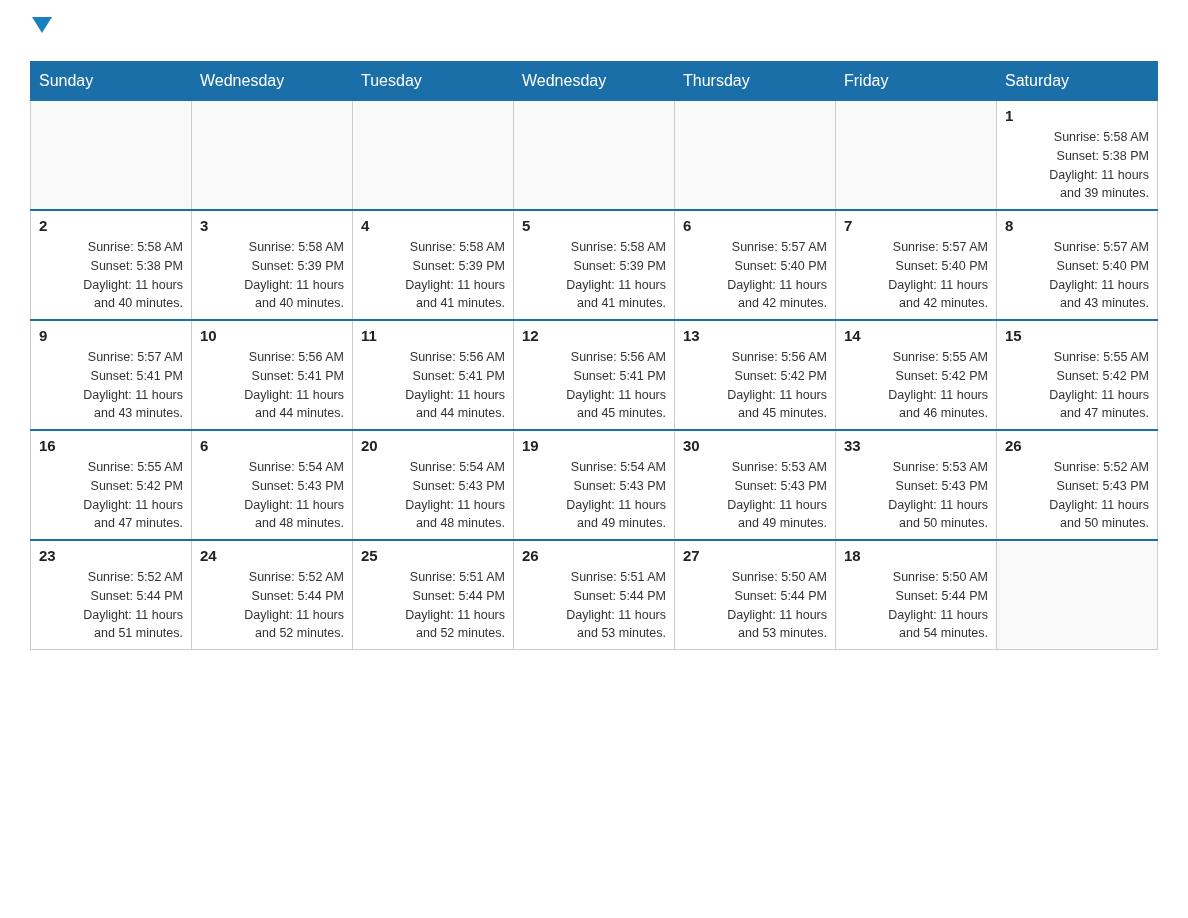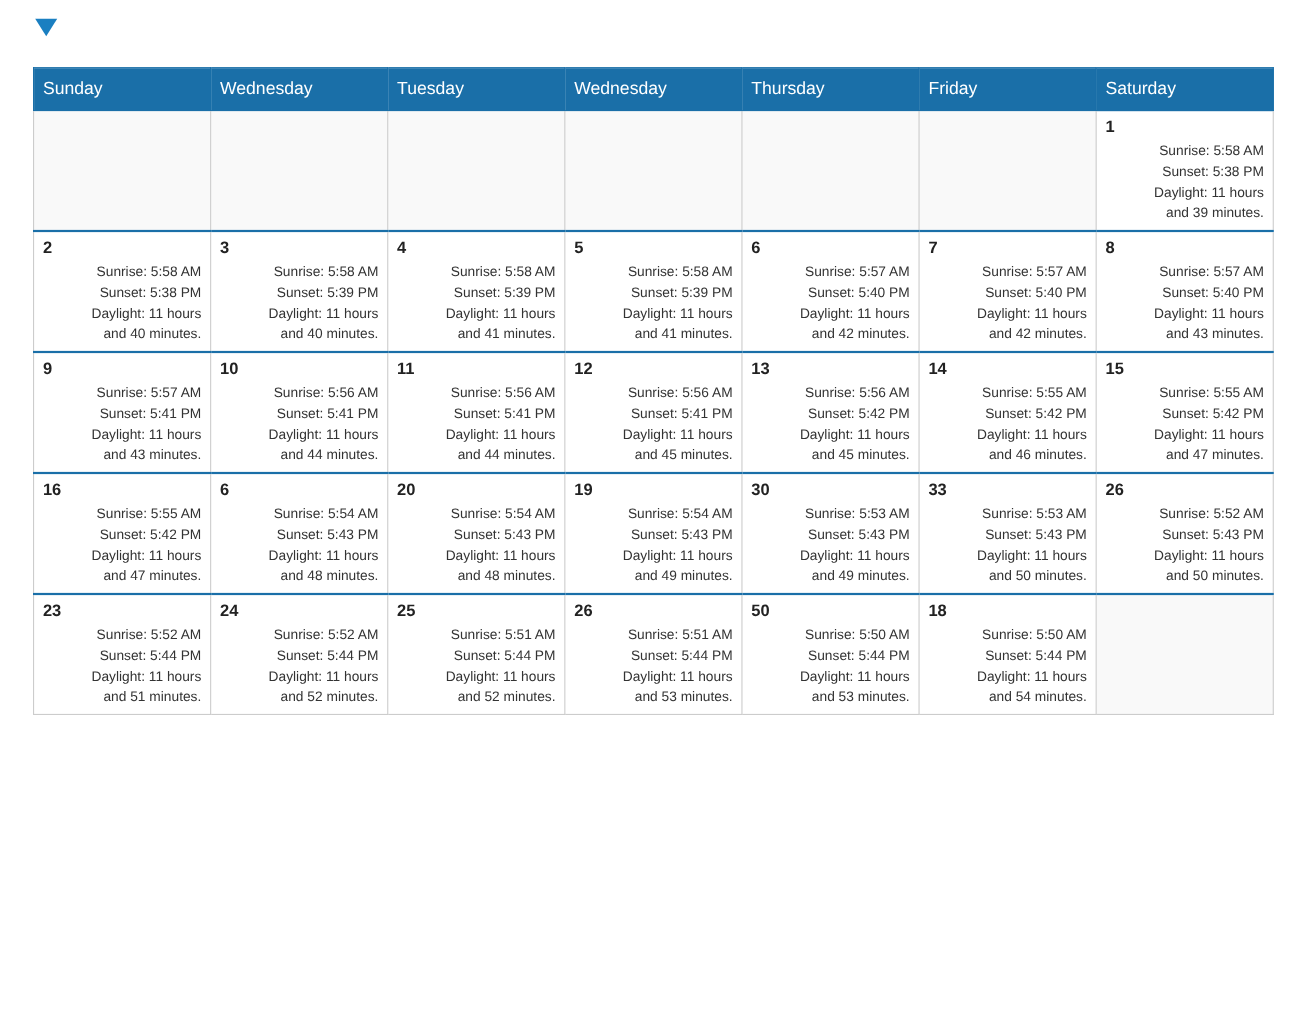--- a/index.html
+++ b/index.html
@@ -247,21 +247,21 @@
         </td>
         <td>
           <span class="day-number">25</span>
           <div class="day-info">Sunrise: 5:51 AM<br>Sunset: 5:44 PM<br>Daylight: 11 hours<br>and 52 minutes.</div>
         </td>
         <td>
           <span class="day-number">26</span>
           <div class="day-info">Sunrise: 5:51 AM<br>Sunset: 5:44 PM<br>Daylight: 11 hours<br>and 53 minutes.</div>
         </td>
         <td>
-          <span class="day-number">50</span>
+          <span class="day-number">27</span>
           <div class="day-info">Sunrise: 5:50 AM<br>Sunset: 5:44 PM<br>Daylight: 11 hours<br>and 53 minutes.</div>
         </td>
         <td>
           <span class="day-number">18</span>
           <div class="day-info">Sunrise: 5:50 AM<br>Sunset: 5:44 PM<br>Daylight: 11 hours<br>and 54 minutes.</div>
         </td>
         <td class="empty-cell"></td>
       </tr>
     </tbody>
 </table>

